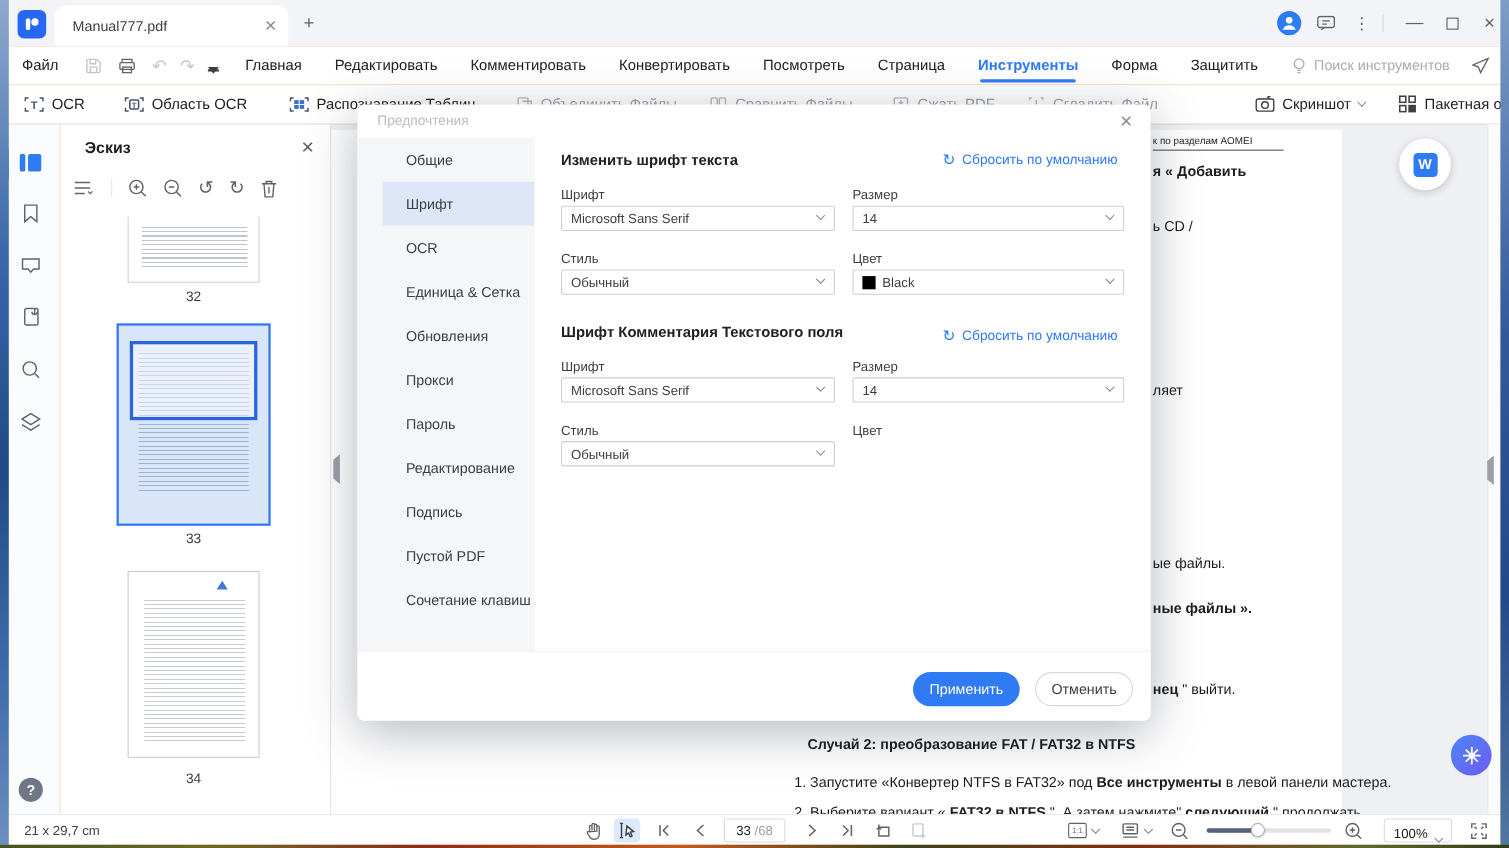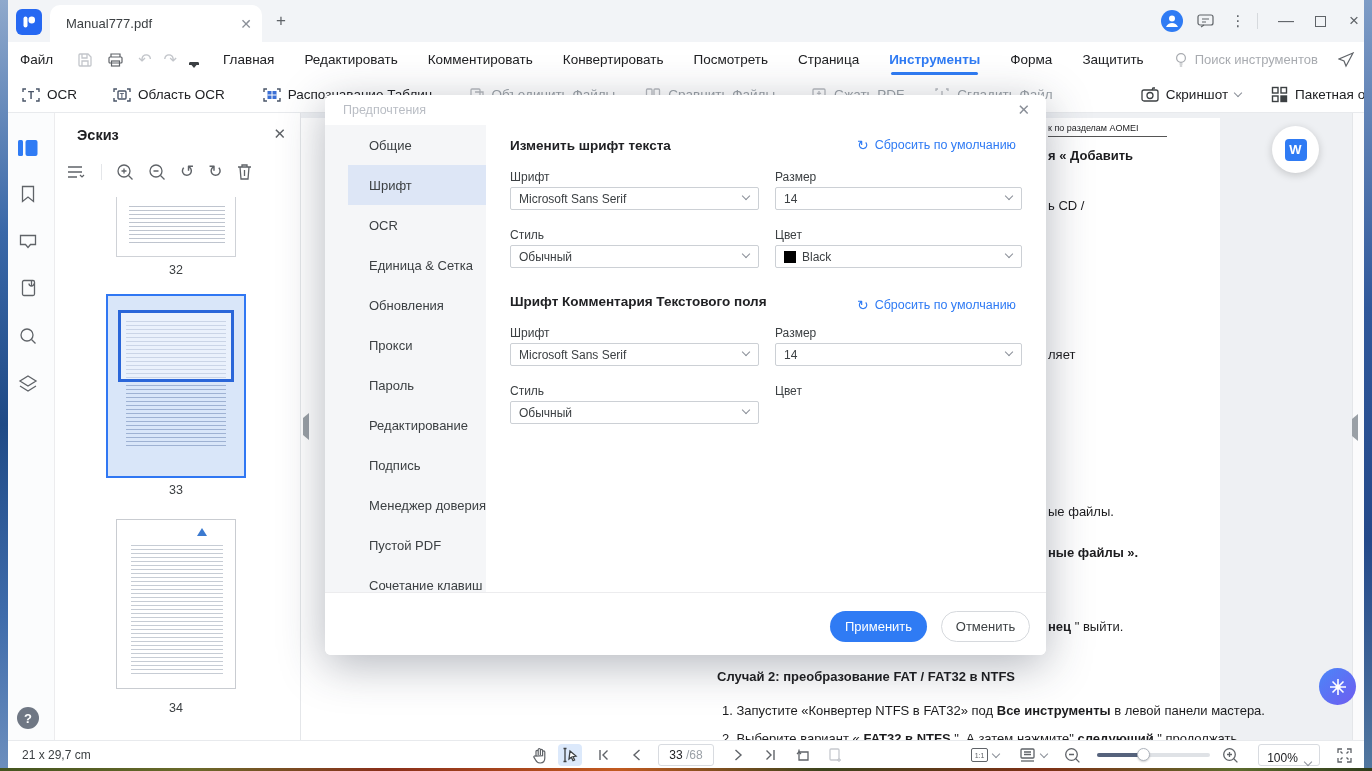--- a/index.html
+++ b/index.html
@@ -339,21 +339,21 @@
 
   <div class="docarea">
     <div class="docpage">
       <span class="frag" style="left:747px;top:5px;font-size:9px;border-bottom:1px solid #555;padding-bottom:3px;padding-right:28px;">к по разделам AOMEI</span>
       <span class="frag" style="left:747px;top:30px;font-weight:700;">я « Добавить</span>
       <span class="frag" style="left:747px;top:80px;">ь CD /</span>
       <span class="frag" style="left:747px;top:229px;">ляет</span>
       <span class="frag" style="left:747px;top:386px;">ые файлы.</span>
       <span class="frag" style="left:747px;top:427px;font-weight:700;">ные файлы ».</span>
       <span class="frag" style="left:747px;top:501px;"><b>нец </b><span>" выйти.</span></span>
-      <span class="frag" style="left:416px;top:551px;font-weight:700;">Случай 2: преобразование FAT / FAT32 в NTFS</span>
+      <span class="frag" style="left:433px;top:551px;font-weight:700;">Случай 2: преобразование FAT / FAT32 в NTFS</span>
       <span class="frag" style="left:421px;top:585px;"><span>1. Запустите «Конвертер NTFS в FAT32» под </span><b>Все инструменты</b><span> в левой панели мастера.</span></span>
       <span class="frag" style="left:421px;top:613px;"><span>2. Выберите вариант « </span><b>FAT32 в NTFS</b><span> ".  А затем нажмите" </span><b>следующий</b><span> " продолжать</span></span>
     </div>
   </div>
 
   <div class="vscroll"></div>
   <div class="abs" style="left:1352px;top:419px;z-index:20;"><span class="collapse-arrow"></span></div>
 
   <div class="float-w">
     <span class="wbadge">W</span>
@@ -372,21 +372,20 @@
     <div class="dlg-nav">
       <div class="nav-item">Общие</div>
       <div class="nav-item selected">Шрифт</div>
       <div class="nav-item">OCR</div>
       <div class="nav-item">Единица &amp; Сетка</div>
       <div class="nav-item">Обновления</div>
       <div class="nav-item">Прокси</div>
       <div class="nav-item">Пароль</div>
       <div class="nav-item">Редактирование</div>
       <div class="nav-item">Подпись</div>
-      <div class="nav-item">Менеджер доверия</div>
       <div class="nav-item">Пустой PDF</div>
       <div class="nav-item">Сочетание клавиш</div>
     </div>
 
     <span class="dlg-h" style="left:185px;top:43px;">Изменить шрифт текста</span>
     <span class="reset" style="right:30px;top:43px;">
       <span class="ric">↻</span>
       <span>Сбросить по умолчанию</span>
     </span>
     <span class="dlg-label" style="left:185px;top:75px;">Шрифт</span>

